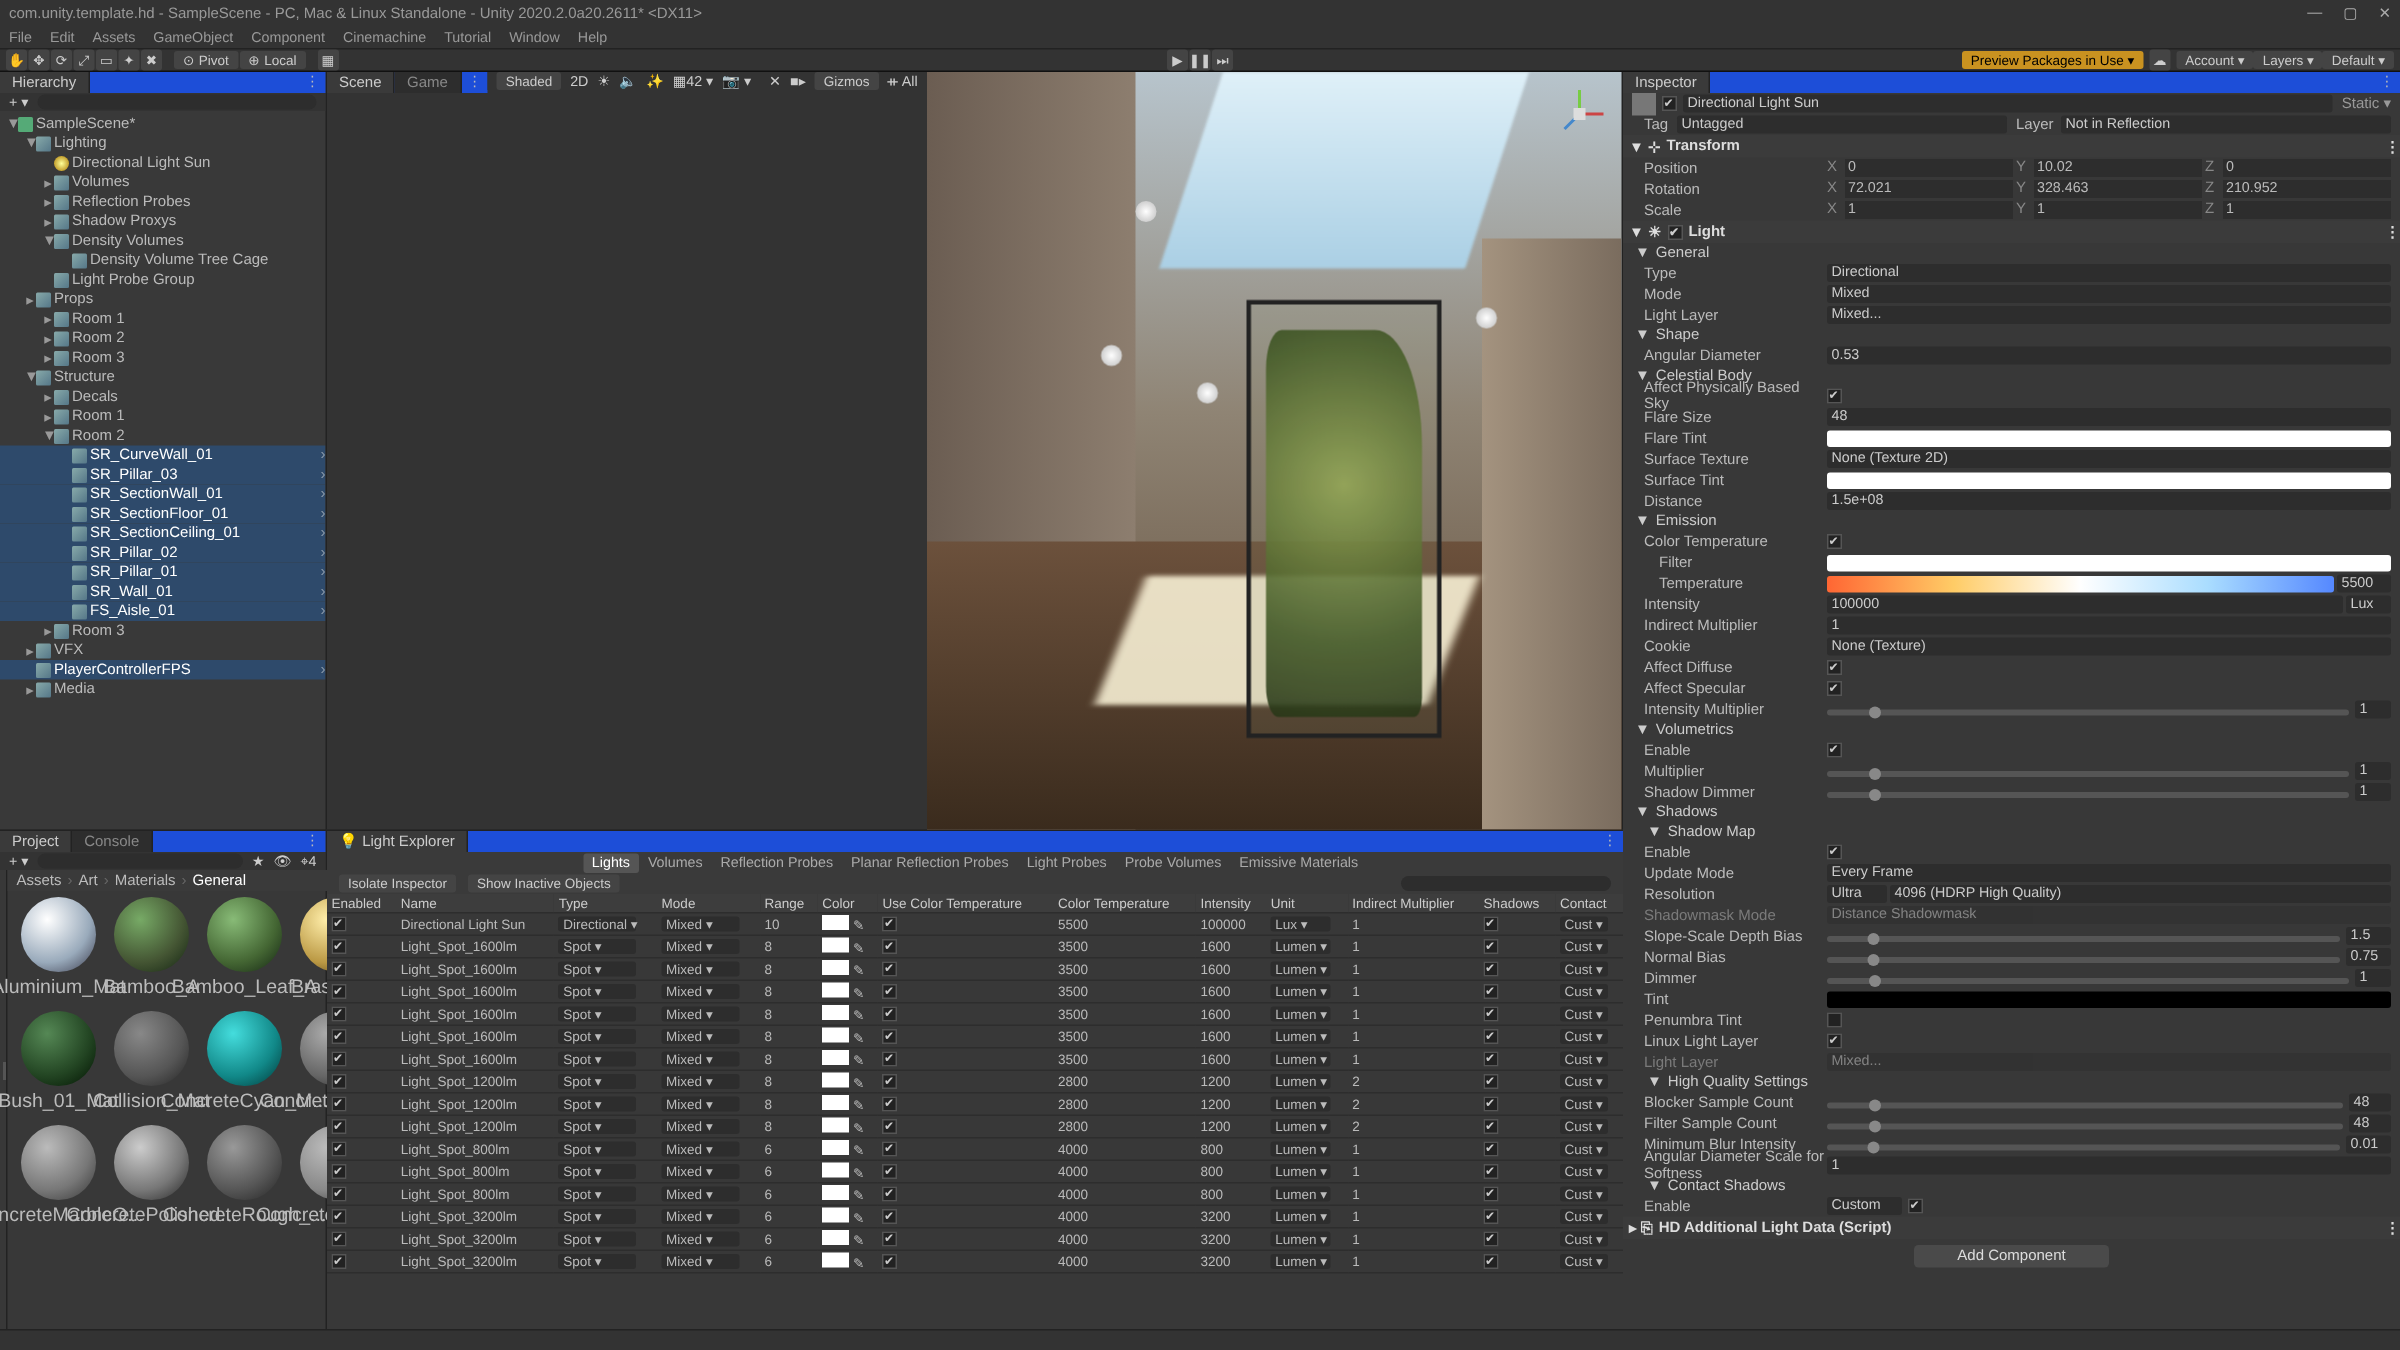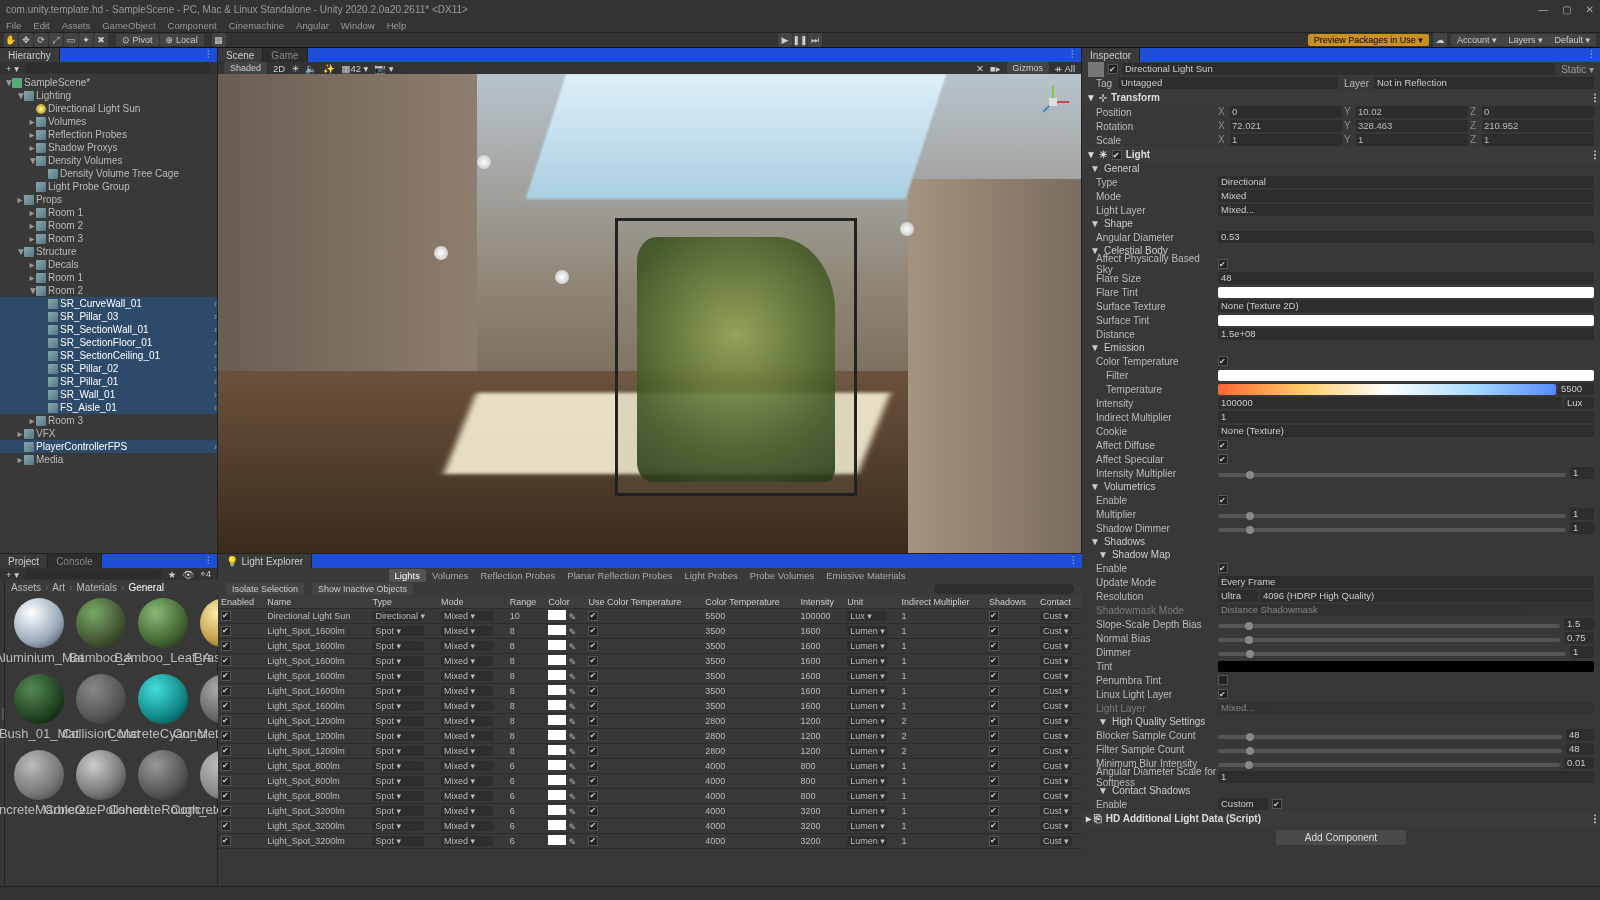--- a/index.html
+++ b/index.html
@@ -15,21 +15,21 @@
 .toolbar { height: 16px; background: #333; display: flex; align-items: center; padding: 0 4px; gap: 4px; border-top: 1px solid #222; border-bottom: 1px solid #111; }
 .iconbtn { width: 14px; height: 14px; background: #444; border-radius: 2px; display: flex; align-items: center; justify-content: center; color: #ccc; font-size: 9px; }
 .seg { display: flex; gap: 1px; margin-right: 4px; }
 .pillbtn { background: #444; padding: 1px 6px; border-radius: 2px; color: #ccc; font-size: 9px; display: flex; align-items: center; gap: 3px; }
 .pill-warn { background: #c99220; color: #000; }
 .toolbar-center { position: absolute; left: 50%; transform: translateX(-50%); display: flex; gap: 1px; }
 
 
 .main { display: grid; grid-template-columns: 218px 864px 518px; grid-template-rows: 505px 355px; width: 1600px; height: 852px; }
 .hierarchy { grid-column: 1; grid-row: 1; background: #393939; border-right: 1px solid #222; display: flex; flex-direction: column; }
-.viewport-area { grid-column: 2; grid-row: 1; background: #333; display: flex; flex-direction: column; border-right: 1px solid #222; }
+.viewport-area { grid-column: 2; grid-row: 1; background: #333; display: flex; flex-direction: row; border-right: 1px solid #222; }
 .inspector { grid-column: 3; grid-row: 1 / span 2; background: #383838; display: flex; flex-direction: column; overflow: hidden; }
 .project { grid-column: 1; grid-row: 2; background: #383838; border-right: 1px solid #222; display: flex; flex-direction: column; border-top: 1px solid #222;}
 .lightexplorer { grid-column: 2; grid-row: 2; background: #383838; display: flex; flex-direction: column; border-top: 1px solid #222;}
 
 
 .panel-tabs { height: 14px; background: #1d4ed8; display: flex; align-items: stretch; }
 .tab { padding: 1px 8px; background: #3a3a3a; border-right: 1px solid #222; color: #ccc; font-size: 10px; display: flex; align-items: center; gap: 3px; }
 .tab.inactive { background: #2d2d2d; color: #888; }
 
 
@@ -105,21 +105,21 @@
   </div>
 </div>
 
 <div class="menubar" id="menubar">
     <span>File</span>
     <span>Edit</span>
     <span>Assets</span>
     <span>GameObject</span>
     <span>Component</span>
     <span>Cinemachine</span>
-    <span>Angular</span>
+    <span>Tutorial</span>
     <span>Window</span>
     <span>Help</span>
   </div>
 
 <div class="toolbar" style="position:relative">
   <div class="seg">
     <div class="iconbtn">✋</div>
     <div class="iconbtn">✥</div>
     <div class="iconbtn">⟳</div>
     <div class="iconbtn">⤢</div>
@@ -606,21 +606,21 @@
     <div class="le-tabs" id="le-tabs">
         <span class="t active">Lights</span>
         <span class="t">Volumes</span>
         <span class="t">Reflection Probes</span>
         <span class="t">Planar Reflection Probes</span>
         <span class="t">Light Probes</span>
         <span class="t">Probe Volumes</span>
         <span class="t">Emissive Materials</span>
       </div>
     <div class="le-strip">
-      <span class="pillbtn">Isolate Selection</span>
+      <span class="pillbtn">Isolate Inspector</span>
       <span class="pillbtn">Show Inactive Objects</span>
       <div class="flex1"></div>
       <div style="width:140px;background:#2d2d2d;height:10px;border-radius:5px"></div>
     </div>
     <div class="le-table">
       <table id="le-table">
           <tbody>
             <tr>
               <th>Enabled</th>
               <th>Name</th>

